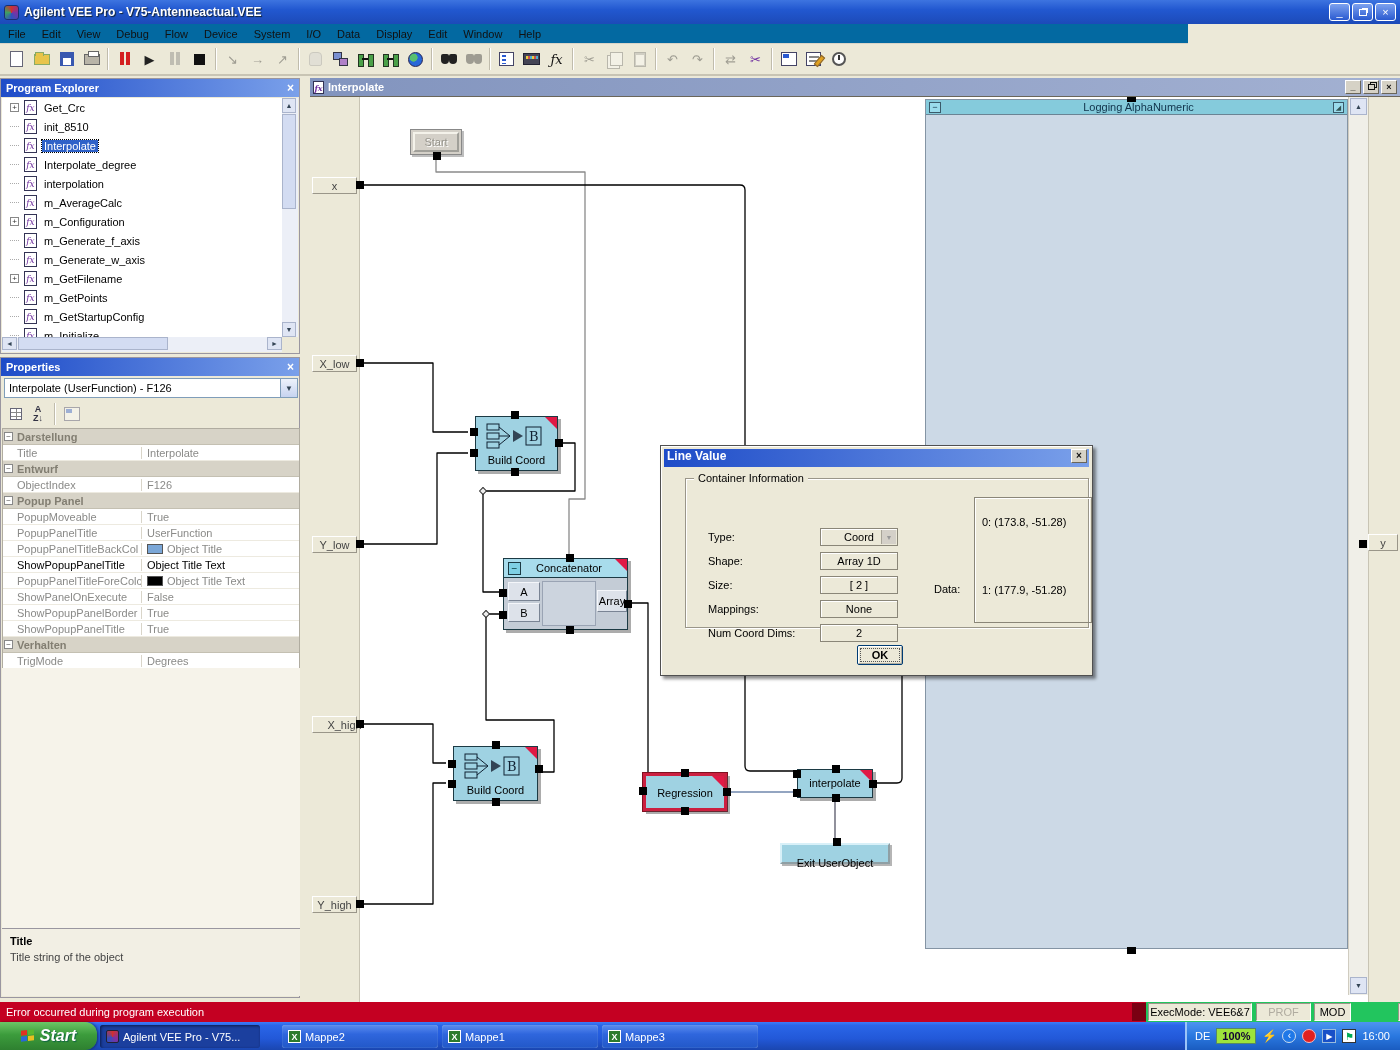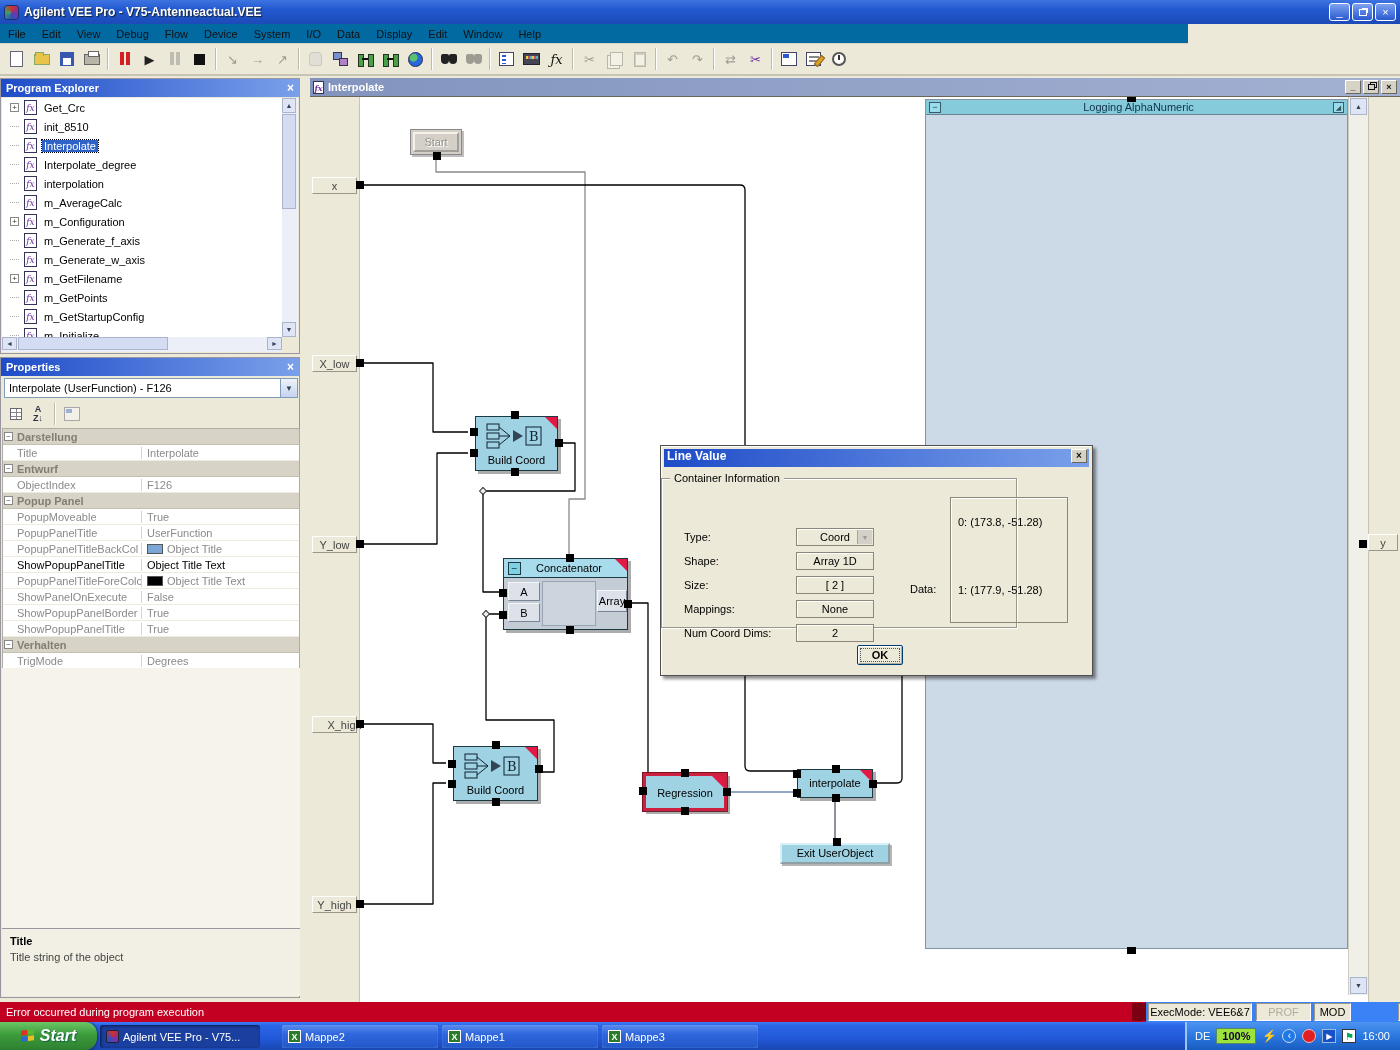--- a/index.html
+++ b/index.html
@@ -177,37 +177,37 @@
   #logpanel .corner { width:11px; height:11px; margin-right:3px; background:#9adcec; border:1px solid #3a5a6a; font-size:7px; line-height:10px; text-align:center; color:#355; }
 
   
   #dialog { left:660px; top:445px; width:433px; height:231px; background:#ece9d8;
     border:1px solid #505050; box-shadow:inset 1px 1px 0 #fff, 3px 3px 3px rgba(0,0,0,.45); }
   #dialog .ttl { position:absolute; left:3px; top:3px; right:3px; height:18px;
     background:linear-gradient(90deg,#1e4cc8,#7aa0ea); color:#fff; font-weight:bold; font-size:12px;
     display:flex; align-items:flex-start; padding-left:3px; }
   #dialog .xbtn { margin-left:auto; margin-right:2px; width:16px; height:14px; background:#d6d2c6;
     border:1px solid; border-color:#fff #6a665a #6a665a #fff; color:#111; font-size:10px; line-height:12px; text-align:center; }
-  .group { position:absolute; left:0; top:32px; width:356px; height:150px;
+  .group { position:absolute; left:24px; top:32px; width:404px; height:150px;
     border:1px solid #9a9689; box-shadow:inset 1px 1px 0 #fff, 1px 1px 0 #fff; }
   .group .legend { position:absolute; left:8px; top:-7px; background:#ece9d8; padding:0 4px; }
   .fldlabel { position:absolute; left:22px; }
   .fldbox { position:absolute; left:134px; width:78px; height:18px; background:#ece9d8; border:1px solid #8a8678;
     box-shadow:inset 1px 1px 0 #fff; display:flex; align-items:center; justify-content:center; }
   .fldbox .drop { position:absolute; right:1px; top:1px; bottom:1px; width:15px; background:#d4d0c8;
     border-left:1px solid #a8a498; color:#999; font-size:7px; display:flex; align-items:center; justify-content:center; }
   #databox { position:absolute; left:288px; top:18px; width:118px; height:126px; border:1px solid #8a8678; box-shadow:inset 1px 1px 0 #fff; }
   .dataitem { position:absolute; left:7px; white-space:nowrap; }
   #okbtn { position:absolute; left:196px; bottom:10px; width:46px; height:20px; background:#ece9d8;
     border:1px solid #003c74; border-radius:2px; box-shadow:inset 1px 1px 0 #fff, inset -1px -1px 0 #b0aca0;
     font-weight:bold; display:flex; align-items:center; justify-content:center; }
   #okbtn i { position:absolute; inset:2px; border:1px dotted #555; }
 
   
-  #statusrow { left:0; top:1002px; width:1400px; height:20px; background:#3b82f6; }
+  #statusrow { left:0; top:1002px; width:1400px; height:20px; background:#22c55e; }
   #errbar { position:absolute; left:0; top:0; width:1146px; height:20px; background:#c40022; color:#fff;
     display:flex; align-items:center; padding-left:6px; }
   #errblock { position:absolute; left:1132px; top:1px; width:14px; height:18px; background:#7a0012; }
   .spanel { position:absolute; top:1px; height:18px; background:#ece9d8; border:1px solid; border-color:#9a9689 #fff #fff #9a9689;
     display:flex; align-items:center; justify-content:center; }
   .spanel.dim { color:#b0aca0; }
 
   
   #taskbar { left:0; top:1022px; width:1400px; height:28px;
     background:linear-gradient(180deg,#3f7cf6 0%,#2a66e8 12%,#2258d8 60%,#1a46b0 100%); }
@@ -694,21 +694,21 @@
       <div class="redcorner"></div>
       <div class="vlabel" style="top:7px;">interpolate</div>
       <div class="term" style="left:-5px;top:0px;"></div>
       <div class="term" style="left:-5px;top:19px;"></div>
       <div class="term" style="right:-5px;top:10px;"></div>
       <div class="term" style="left:34px;top:-5px;"></div>
       <div class="term" style="left:34px;bottom:-5px;"></div>
     </div>
 
     <div id="exitobj" class="vobj">
-      <div class="vlabel" style="top:2px;">Exit UserObject</div>
+      <div class="vlabel" style="top:12px;">Exit UserObject</div>
       <div class="term" style="left:51px;top:-7px;"></div>
     </div>
 
     <div id="logpanel">
       <div class="ttl">
         <span class="minus">−</span>
         <span class="t">Logging AlphaNumeric</span>
         <span class="corner">◢</span>
       </div>
     </div>

